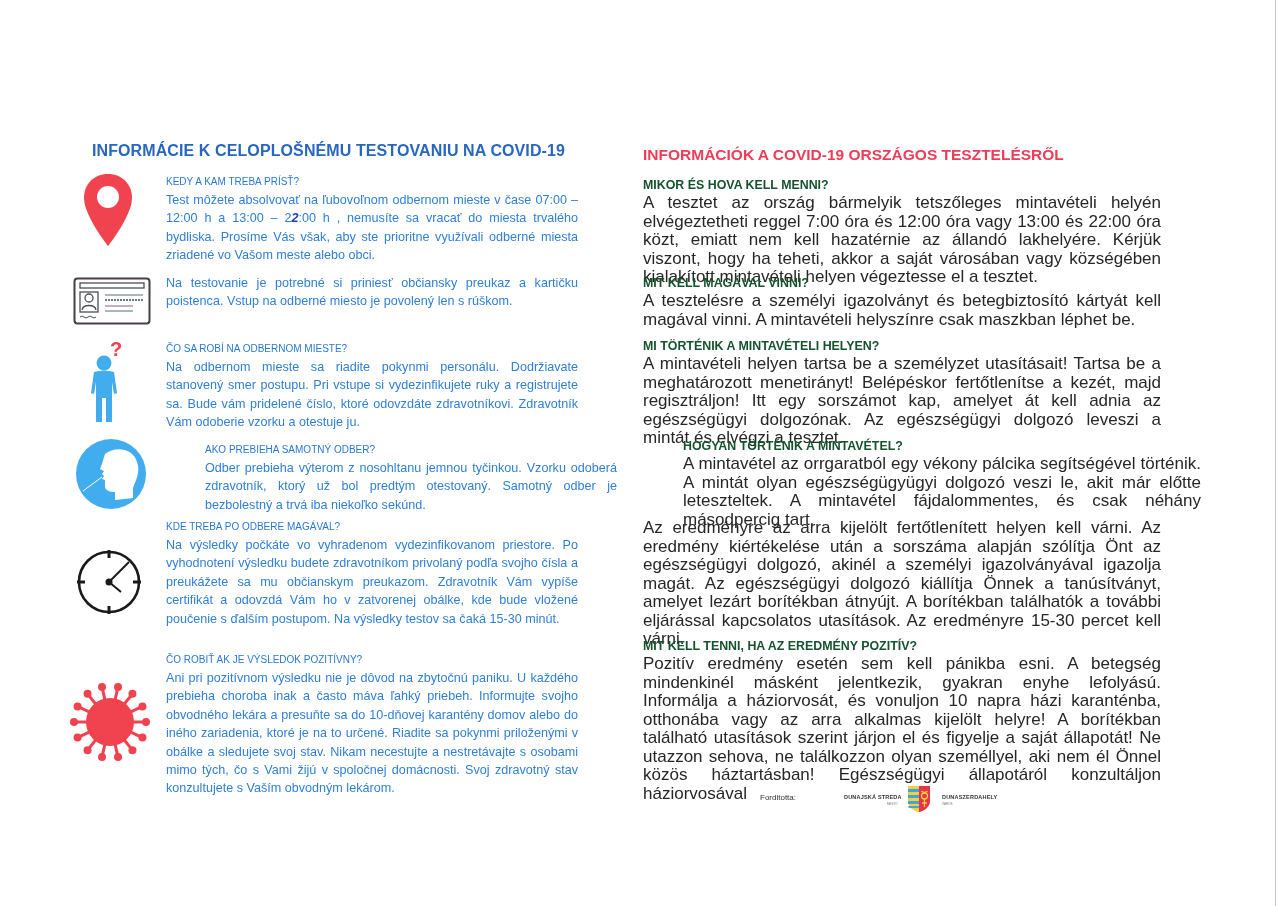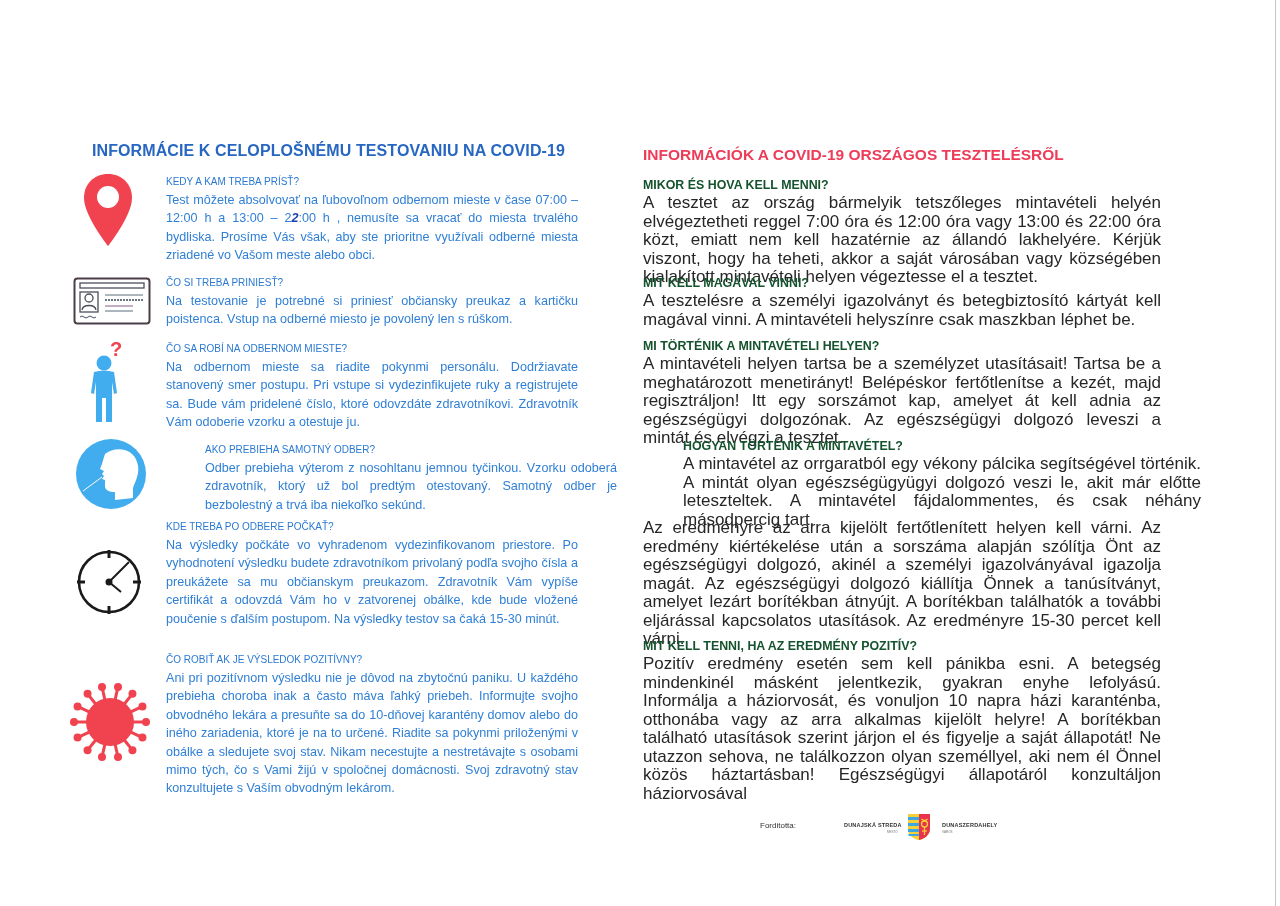--- a/index.html
+++ b/index.html
@@ -26,21 +26,21 @@
   .right { position: absolute; left: 643px; top: 140px; width: 518px; }
   .right-title {
     position: absolute; left: 0; top: 6px; white-space: nowrap;
     color: #ee3b58; font-weight: bold; font-size: 15.5px;
   }
   .hu-section { position: absolute; left: 0; width: 518px; }
   .hu-head { color: #14532d; font-weight: bold; font-size: 12.4px; line-height: 18px; }
   .hu-body { color: #262626; font-size: 17px; line-height: 18.5px; text-align: justify; }
 
   
-  .footer { position: absolute; left: 760px; top: 812px; width: 260px; height: 30px; text-align: right; }
+  .footer { position: absolute; left: 760px; top: 784px; width: 260px; height: 30px; text-align: right; }
   .translated-by { position: absolute; left: 0; top: 9px; font-size: 8px; color: #333; }
   .city-sk { position: absolute; left: 84px; top: 10px; font-size: 5.5px; font-weight: bold; color: #333; letter-spacing: 0.2px; }
   .city-sk-sub { position: absolute; left: 127px; top: 18px; font-size: 3px; color: #777; }
   .city-hu { position: absolute; left: 182px; top: 10px; font-size: 5.5px; font-weight: bold; color: #333; letter-spacing: 0.2px; }
   .city-hu-sub { position: absolute; left: 182px; top: 18px; font-size: 3px; color: #777; }
   .crest { position: absolute; left: 147px; top: 1px; width: 24px; height: 28px; }
 </style>
 </head>
 <body>
 
@@ -64,21 +64,20 @@
     <rect x="7" y="15" width="18" height="20" fill="none" stroke="#4a4f5a" stroke-width="1.3"></rect>
     <circle cx="16" cy="21" r="4" fill="none" stroke="#4a4f5a" stroke-width="1.3"></circle>
     <path d="M9 33 C10 27 22 27 23 33" fill="none" stroke="#4a4f5a" stroke-width="1.3"></path>
     <path d="M7 40 q2 -2 4 0 t4 0 t4 0 t4 0" fill="none" stroke="#4a4f5a" stroke-width="1"></path>
     <line x1="32" y1="18" x2="70" y2="18" stroke="#5a6a7a" stroke-width="1"></line>
     <line x1="32" y1="23" x2="70" y2="23" stroke="#3a4a5a" stroke-width="1.5" stroke-dasharray="2 1"></line>
     <line x1="32" y1="29" x2="60" y2="29" stroke="#8a5a8a" stroke-width="1"></line>
     <line x1="32" y1="34" x2="60" y2="34" stroke="#5a6a7a" stroke-width="1"></line>
   </svg>
   <div class="sk-section" style="top:134px;">
-    <div class="sk-head">ČO SI TREBA PRINIESŤ?</div>
     <div class="sk-body">Na testovanie je potrebné si priniesť občiansky preukaz a kartičku poistenca. Vstup na odberné miesto je povolený len s rúškom.</div>
   </div>
 
   <svg class="icon" style="left:30px; top:198px;" width="40" height="86" viewBox="0 0 40 86">
     <text x="20" y="18" font-family="Liberation Sans, sans-serif" font-weight="bold" font-size="20" fill="#f0424f">?</text>
     <circle cx="14" cy="25" r="7.5" fill="#42adee"></circle>
     <path d="M4 34 Q14 31 24 34 L27 55 L24 56 L22 44 L22 84 L16 84 L16 60 L12 60 L12 84 L6 84 L6 44 L4 56 L1 55 Z" fill="#42adee"></path>
   </svg>
   <div class="sk-section" style="top:200px;">
     <div class="sk-head">ČO SA ROBÍ NA ODBERNOM MIESTE?</div>
@@ -99,21 +98,21 @@
     <circle cx="36" cy="36" r="30" fill="none" stroke="#1a1a1a" stroke-width="2.6"></circle>
     <line x1="36" y1="4" x2="36" y2="12" stroke="#1a1a1a" stroke-width="3"></line>
     <line x1="36" y1="60" x2="36" y2="68" stroke="#1a1a1a" stroke-width="3"></line>
     <line x1="4" y1="36" x2="12" y2="36" stroke="#1a1a1a" stroke-width="3"></line>
     <line x1="60" y1="36" x2="68" y2="36" stroke="#1a1a1a" stroke-width="3"></line>
     <line x1="36" y1="36" x2="56" y2="16" stroke="#1a1a1a" stroke-width="2"></line>
     <line x1="36" y1="36" x2="48" y2="46" stroke="#1a1a1a" stroke-width="2"></line>
     <circle cx="36" cy="36" r="3.5" fill="#1a1a1a"></circle>
   </svg>
   <div class="sk-section" style="top:378px;">
-    <div class="sk-head">KDE TREBA PO ODBERE POČKAŤ?</div>
+    <div class="sk-head">KDE TREBA PO ODBERE MAGÁVAL?</div>
     <div class="sk-body">Na výsledky počkáte vo vyhradenom vydezinfikovanom priestore. Po vyhodnotení výsledku budete zdravotníkom privolaný podľa svojho čísla a preukážete sa mu občianskym preukazom. Zdravotník Vám vypíše certifikát a odovzdá Vám ho v zatvorenej obálke, kde bude vložené poučenie s ďalším postupom. Na výsledky testov sa čaká 15-30 minút.</div>
   </div>
 
   <svg class="icon" style="left:8px; top:540px;" width="84" height="84" viewBox="0 0 84 84" id="virus-svg">
     <circle cx="42" cy="42" r="24" fill="#f0424f"></circle>
   <line x1="64" y1="42" x2="78" y2="42" stroke="#f0424f" stroke-width="3"></line>
       <circle cx="78" cy="42" r="4" fill="#f0424f"></circle>
       <line x1="61.82131509385322" y1="51.54544226058628" x2="74.43487924448709" y2="57.61981460823209" stroke="#f0424f" stroke-width="3"></line>
       <circle cx="74.43487924448709" cy="57.61981460823209" r="4" fill="#f0424f"></circle>
       <line x1="55.71677564089214" y1="59.20029261429666" x2="64.44563286691441" y2="70.14593336884907" stroke="#f0424f" stroke-width="3"></line>

